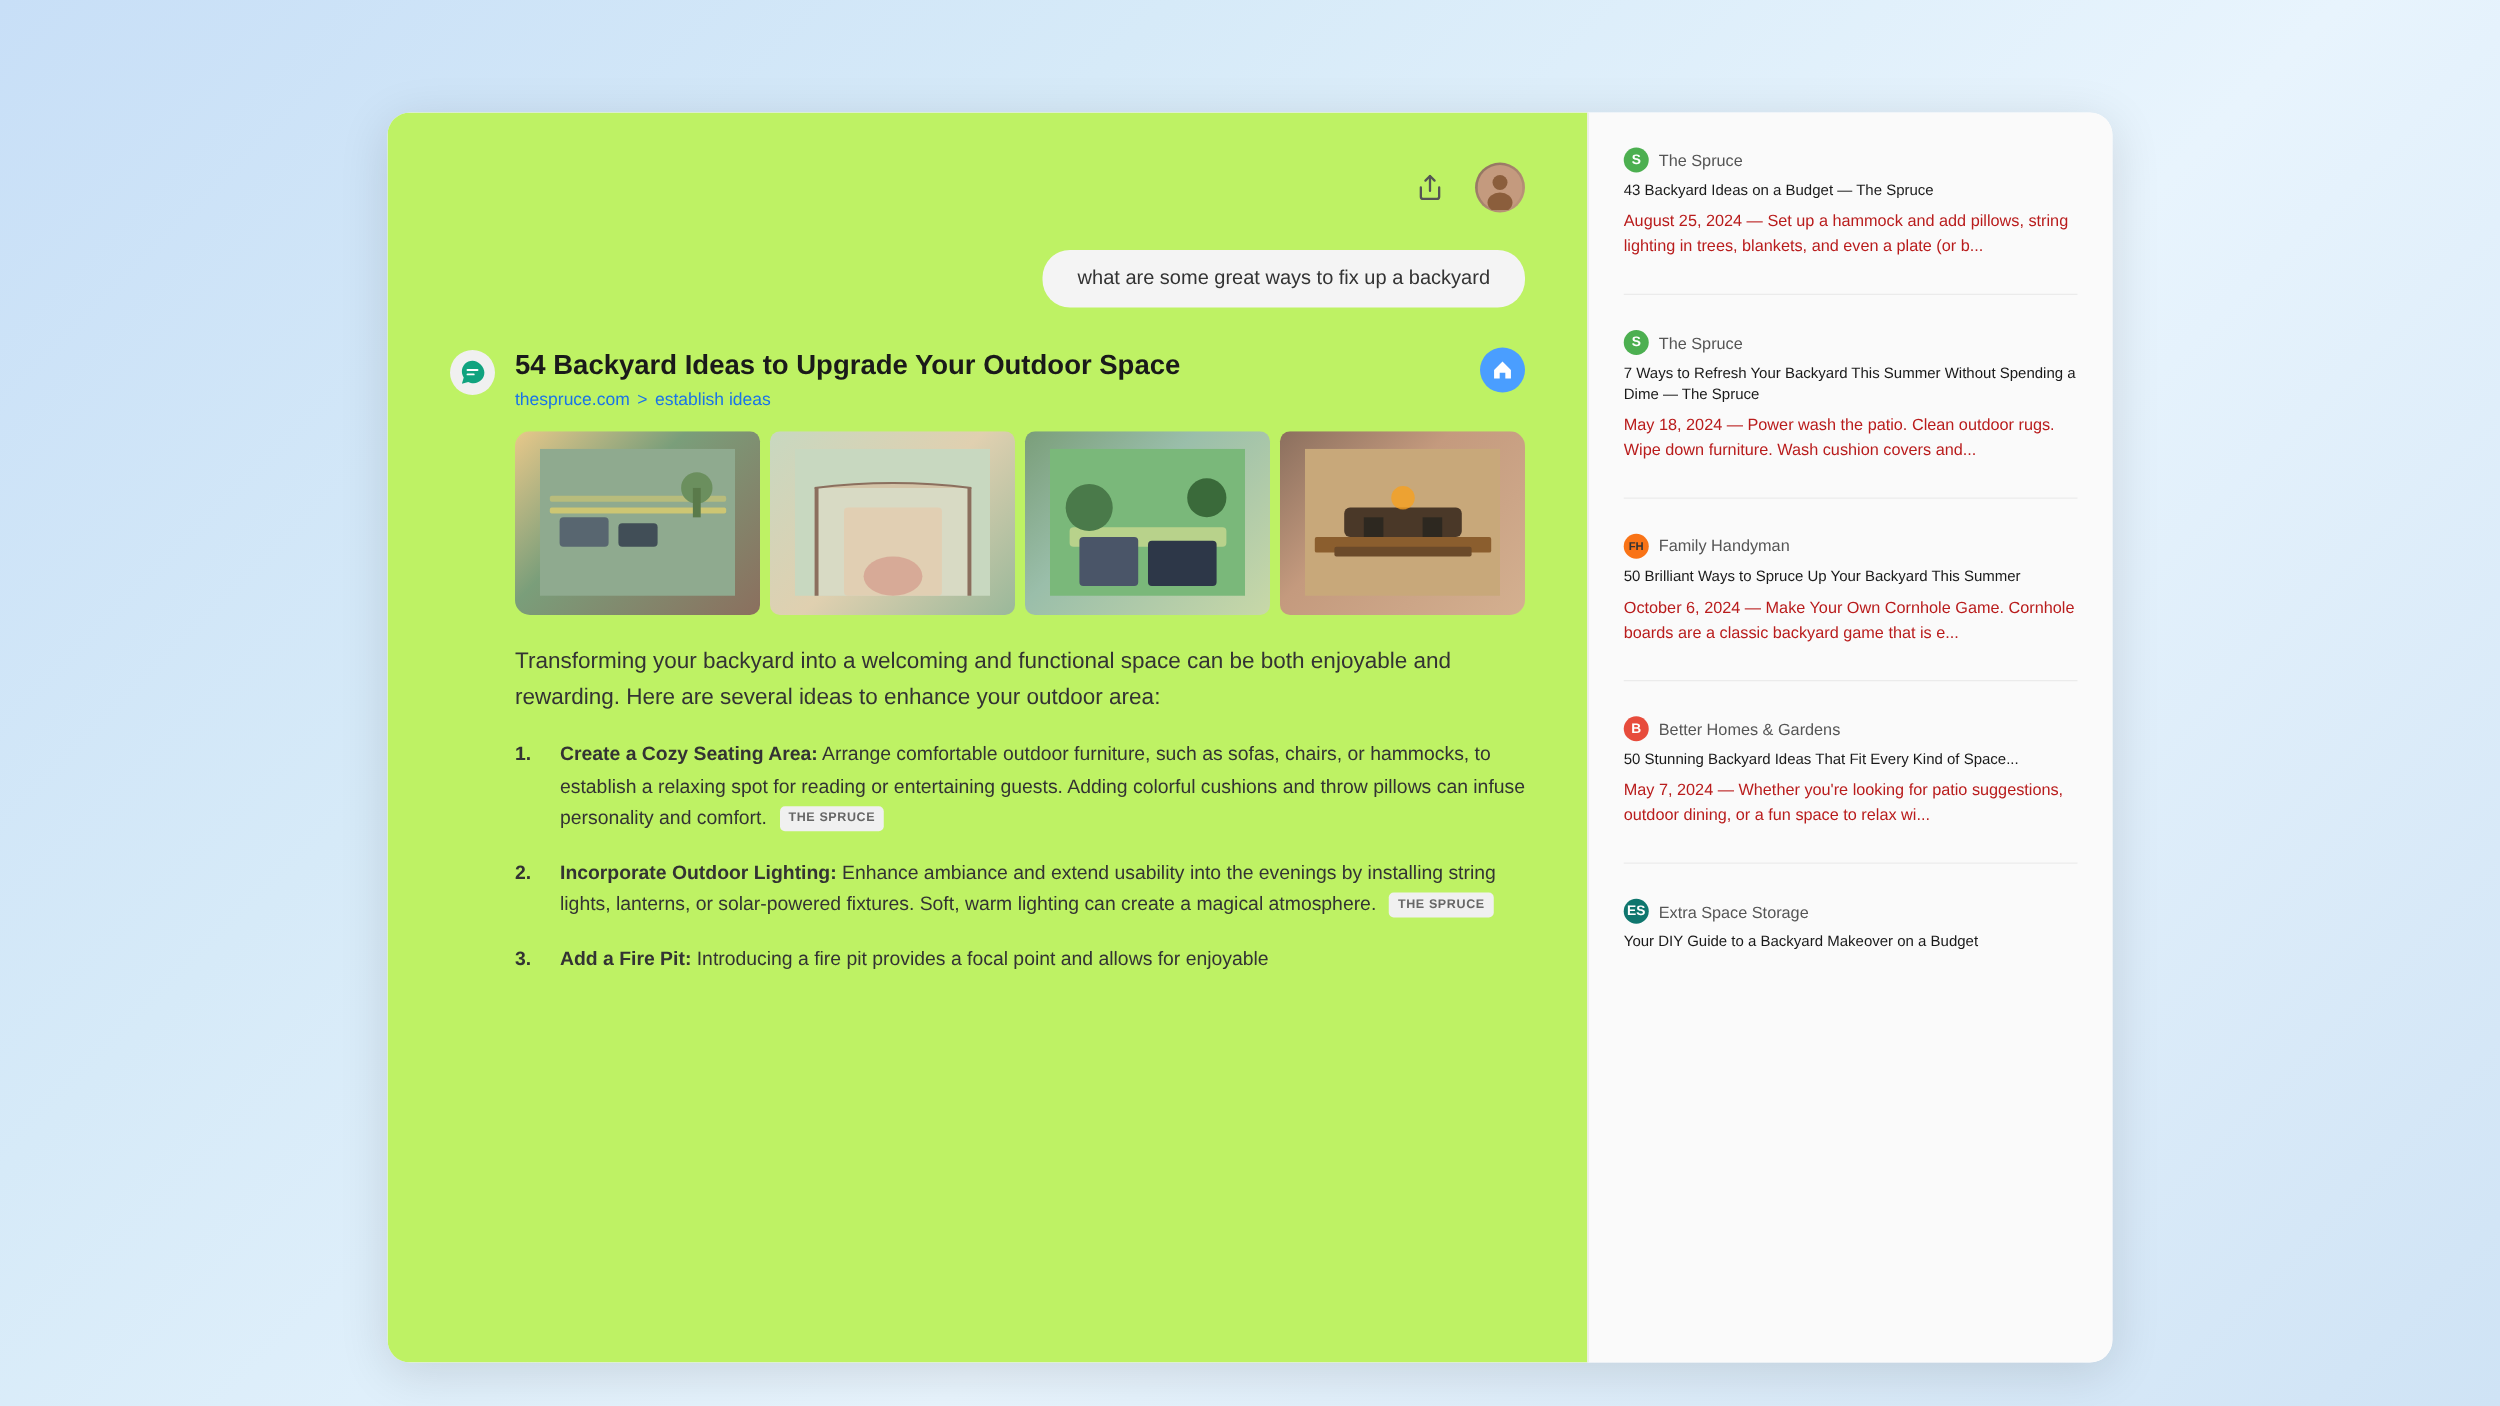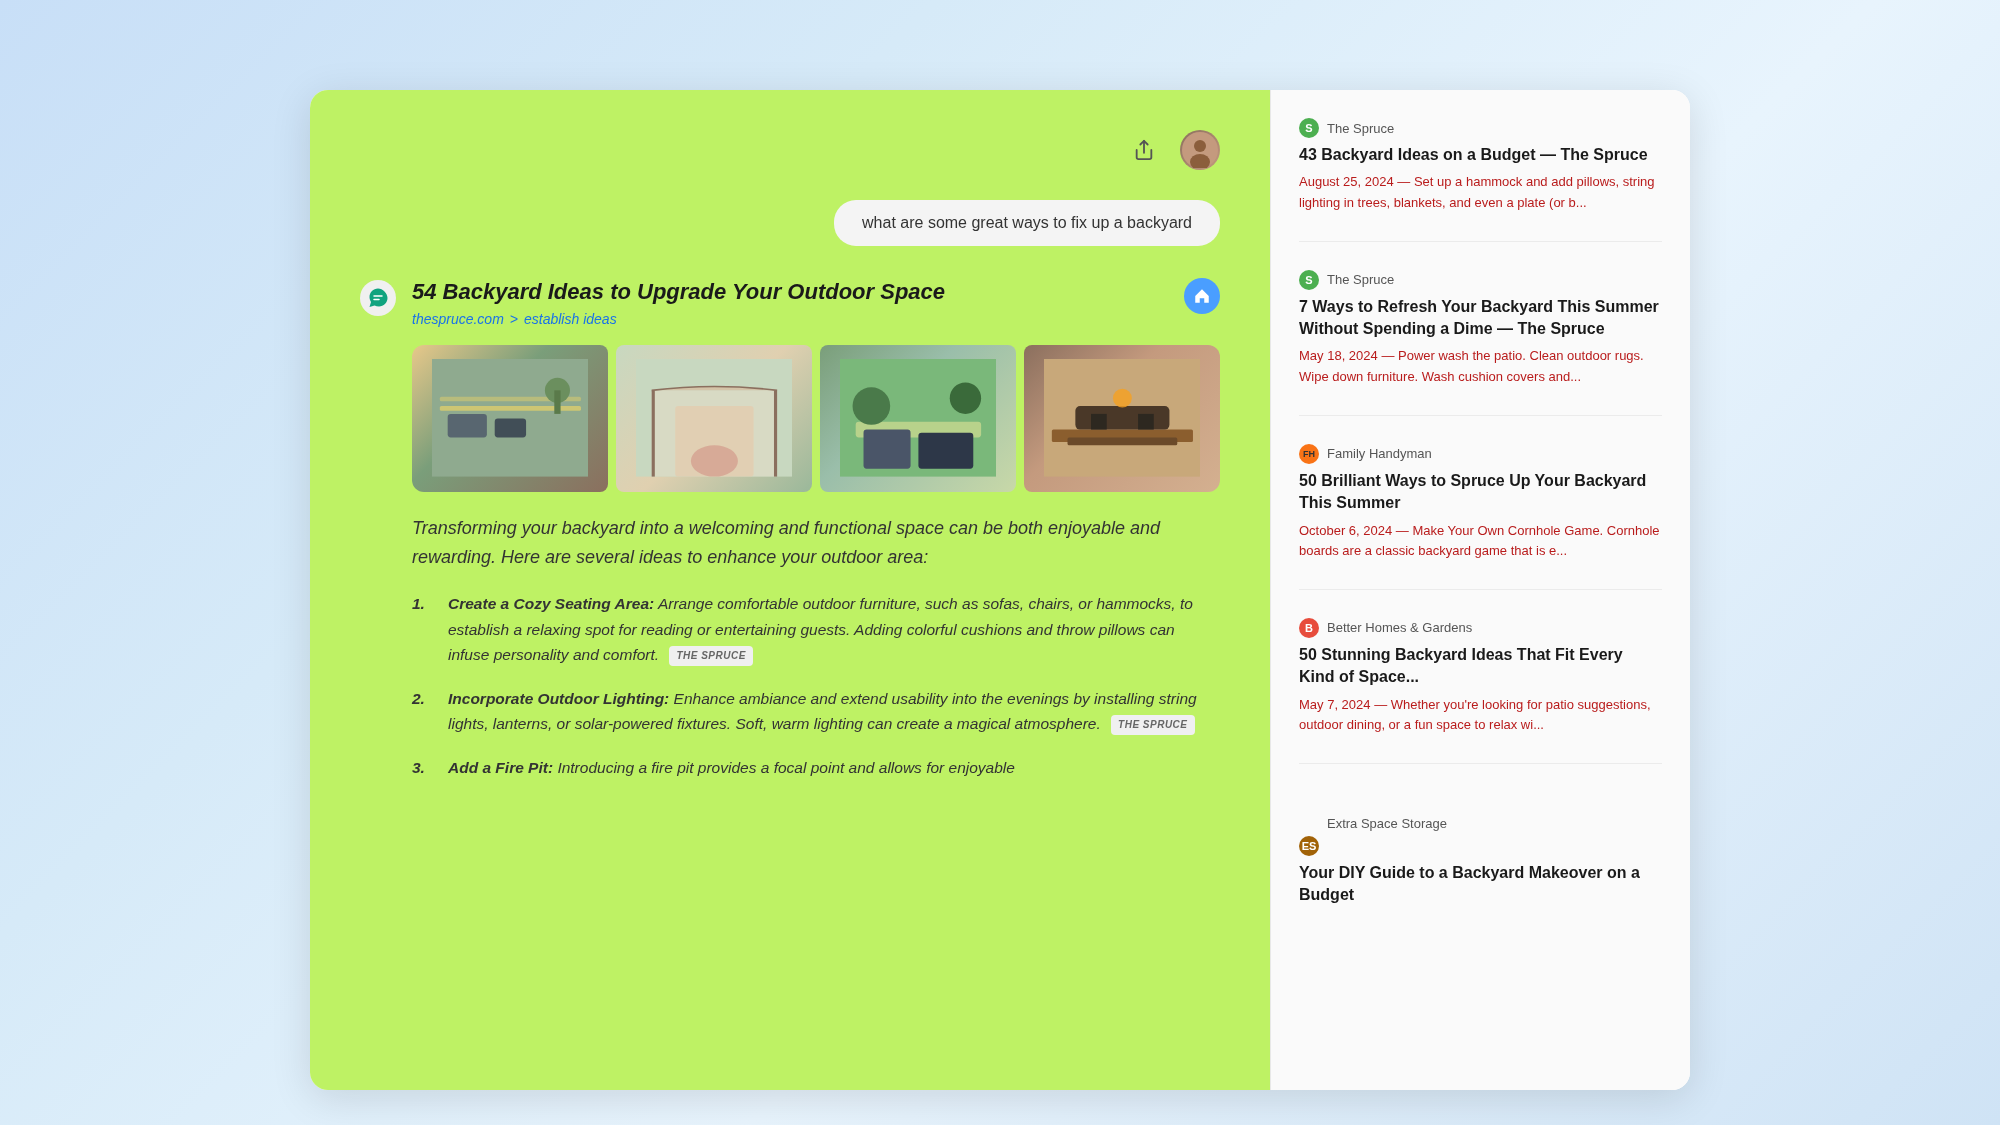--- a/index.html
+++ b/index.html
@@ -94,21 +94,20 @@
 
     .chatgpt-icon {
       width: 36px;
       height: 36px;
       flex-shrink: 0;
       margin-top: 2px;
     }
 
     .response-content {
       flex: 1;
-      font-style: italic;
     }
 
     .result-title {
       font-size: 22px;
       font-weight: 600;
       color: #1a1a1a;
       margin-bottom: 4px;
       line-height: 1.3;
     }
 
@@ -255,31 +254,31 @@
       align-items: center;
       justify-content: center;
       font-size: 11px;
       font-weight: 700;
       flex-shrink: 0;
     }
 
     .source-icon.spruce { background: #4caf50; color: white; }
     .source-icon.family-handyman { background: #f97316; color: #333; font-size: 9px; }
     .source-icon.bhg { background: #e74c3c; color: white; }
-    .source-icon.extra-space { background: #a16207; color: white; margin-top: 44px; }
+    .source-icon.extra-space { background: #0f766e; color: white; }
 
     .source-name {
       font-size: 13px;
       color: #555;
       font-weight: 500;
     }
 
     .citation-title {
-      font-size: 16px;
-      font-weight: 700;
+      font-size: 12px;
+      font-weight: 400;
       color: #1a1a1a;
       line-height: 1.4;
       margin-bottom: 6px;
     }
 
     .citation-snippet {
       font-size: 13px;
       color: #b91c1c;
       line-height: 1.55;
     }

